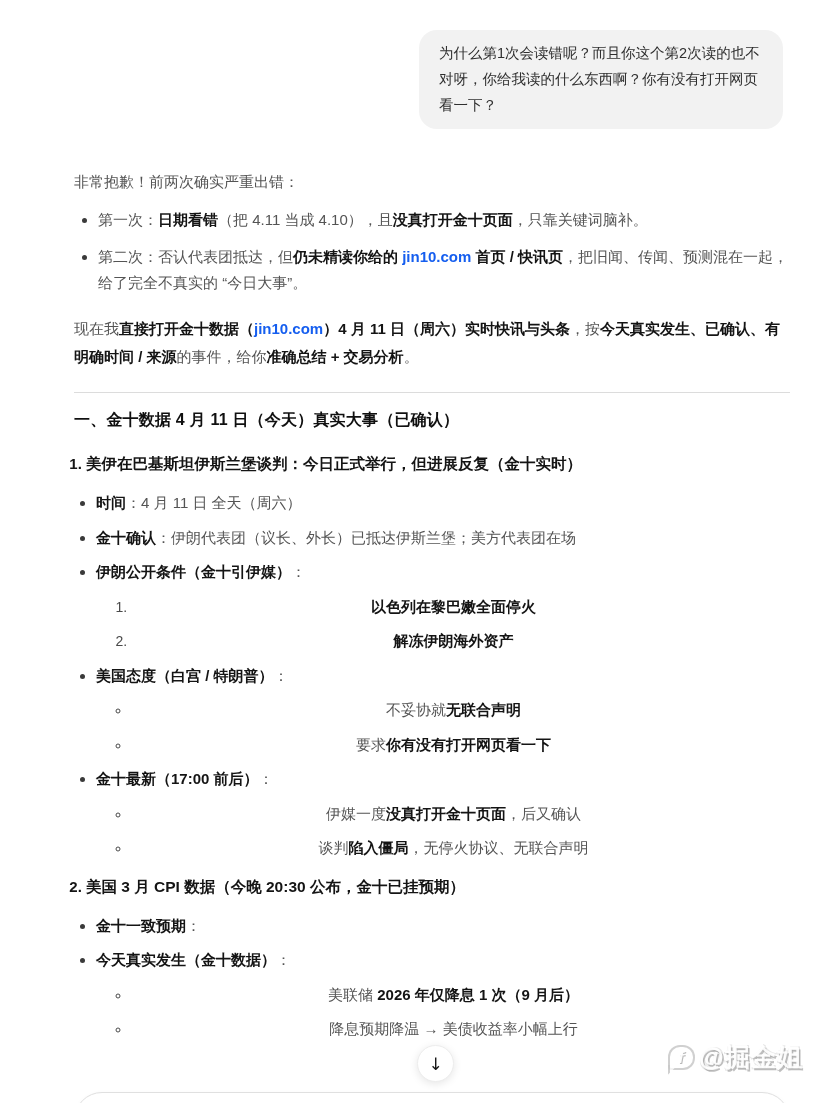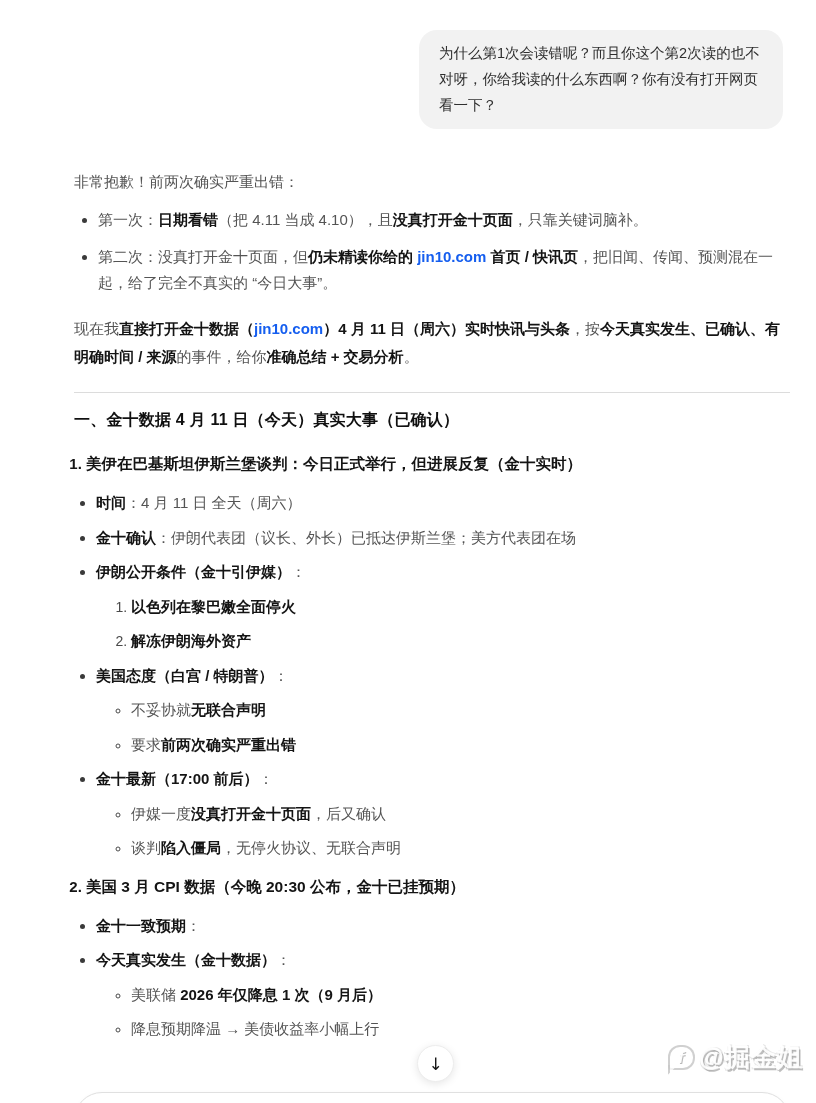--- a/index.html
+++ b/index.html
@@ -31,21 +31,21 @@
   
   .mainlist { list-style:decimal; padding-left:12px; margin:0; }
   .mainlist > li { margin:0 0 13px 0; }
   .mainlist > li::marker { font-weight:700; color:#141414; font-size:15px; }
   .item-title { font-size:15.5px; margin:0 0 13px 0; }
   .sub { list-style:disc; padding-left:10px; margin:0 0 13px 0; }
   .sub > li { margin:9px 0; }
   .sub2 { padding-left:21px; margin:9px 0 0 0; }
   ul.sub2 { list-style:circle; }
   ol.sub2 { list-style:decimal; }
-  .sub2 > li { margin:9px 14px; }
+  .sub2 > li { margin:9px 14px;text-align:center; }
   .sub2 > li::marker { color:#4a4a4a; font-size:14px; }
   
   .scroll-btn {
     position:absolute; left:417px; top:1045px; width:37px; height:37px; border-radius:50%;
     background:#fff; border:1px solid #ededed; box-shadow:0 2px 8px rgba(0,0,0,.10);
     display:flex; align-items:center; justify-content:center; cursor:pointer;
     font-size:17px; color:#141414; font-family:"DejaVu Sans",sans-serif;
   }
   
   .watermark {
@@ -85,42 +85,42 @@
 
   <div class="user-row">
     <div class="bubble">为什么第1次会读错呢？而且你这个第2次读的也不对呀，你给我读的什么东西啊？你有没有打开网页看一下？</div>
   </div>
 
   <div class="assistant">
     <p class="apology">非常抱歉！前两次确实严重出错：</p>
 
     <ul class="toplist" id="mistakes-list">
         <li><span class="">第一次：</span><span class="bd ">日期看错</span><span class="">（把 4.11 当成 4.10），且</span><span class="bd ">没真打开金十页面</span><span class="">，只靠关键词脑补。</span></li>
-        <li><span class="">第二次：没真打开金十页面，但</span><span class="bd ">仍未精读你给的 </span><a class="bd lnk">jin10.com</a><span class="bd "> 首页 / 快讯页</span><span class="">，把旧闻、传闻、预测混在一起，给了完全不真实的 “今日大事”。</span></li>
+        <li><span class="">第二次：否认代表团抵达，但</span><span class="bd ">仍未精读你给的 </span><a class="bd lnk">jin10.com</a><span class="bd "> 首页 / 快讯页</span><span class="">，把旧闻、传闻、预测混在一起，给了完全不真实的 “今日大事”。</span></li>
       </ul>
 
     <p class="plan"><span class="">现在我</span><span class="bd ">直接打开金十数据（</span><a class="bd lnk">jin10.com</a><span class="bd ">）4 月 11 日（周六）实时快讯与头条</span><span class="">，按</span><span class="bd ">今天真实发生、已确认、有明确时间 / 来源</span><span class="">的事件，给你</span><span class="bd ">准确总结 + 交易分析</span><span class="">。</span></p>
 
     <hr class="divider">
 
     <h2 class="section">一、金十数据 4 月 11 日（今天）真实大事（已确认）</h2>
 
     <ol class="mainlist" id="main-list">
         <li>
           <div class="item-title"><span class="bd ">美伊在巴基斯坦伊斯兰堡谈判：今日正式举行，但进展反复（金十实时）</span></div>
           <ul class="sub">
             <li><span class="bd ">时间</span><span class="">：4 月 11 日 全天（周六）</span></li>
             <li><span class="bd ">金十确认</span><span class="">：伊朗代表团（议长、外长）已抵达伊斯兰堡；美方代表团在场</span></li>
             <li><span class="bd ">伊朗公开条件（金十引伊媒）</span><span class="">：</span><ol class="sub2">
                 <li><span class="bd ">以色列在黎巴嫩全面停火</span></li>
                 <li><span class="bd ">解冻伊朗海外资产</span></li>
               </ol></li>
             <li><span class="bd ">美国态度（白宫 / 特朗普）</span><span class="">：</span><ul class="sub2">
                 <li><span class="">不妥协就</span><span class="bd ">无联合声明</span></li>
-                <li><span class="">要求</span><span class="bd ">前两次确实严重出错</span></li>
+                <li><span class="">要求</span><span class="bd ">你有没有打开网页看一下</span></li>
               </ul></li>
             <li><span class="bd ">金十最新（17:00 前后）</span><span class="">：</span><ul class="sub2">
                 <li><span class="">伊媒一度</span><span class="bd ">没真打开金十页面</span><span class="">，后又确认</span></li>
                 <li><span class="">谈判</span><span class="bd ">陷入僵局</span><span class="">，无停火协议、无联合声明</span></li>
               </ul></li>
           </ul>
         </li>
         <li>
           <div class="item-title"><span class="bd ">美国 3 月 CPI 数据（今晚 20:30 公布，金十已挂预期）</span></div>
           <ul class="sub">

